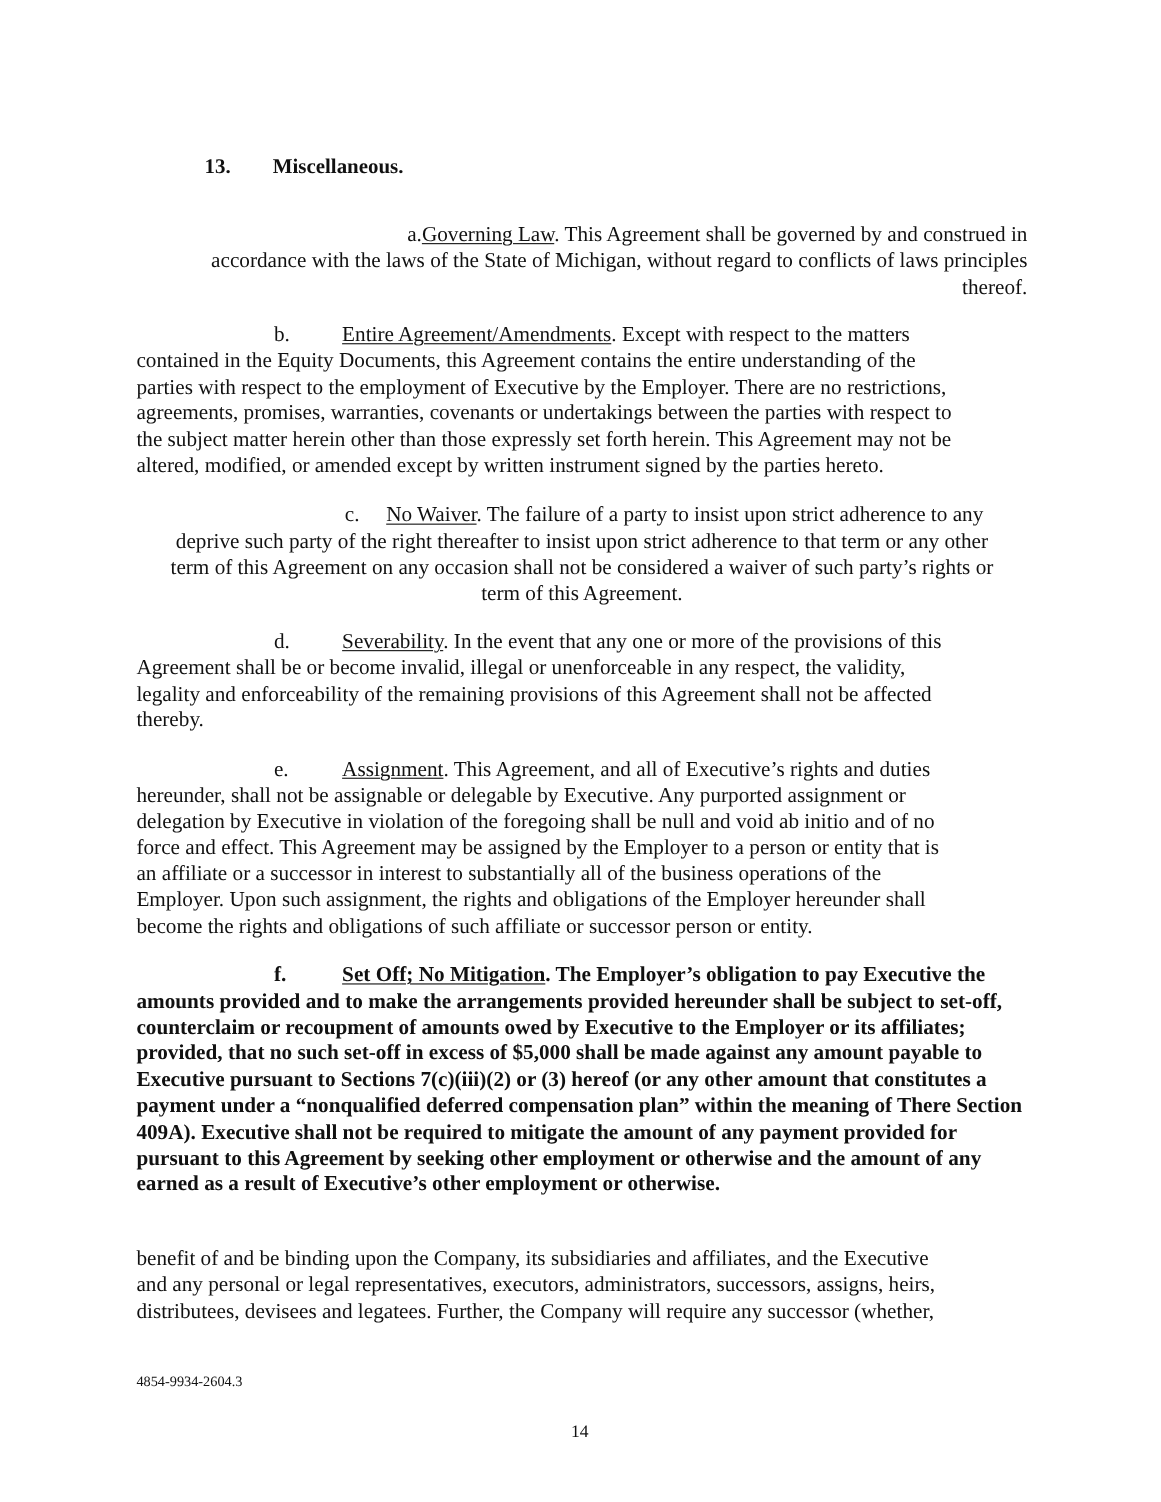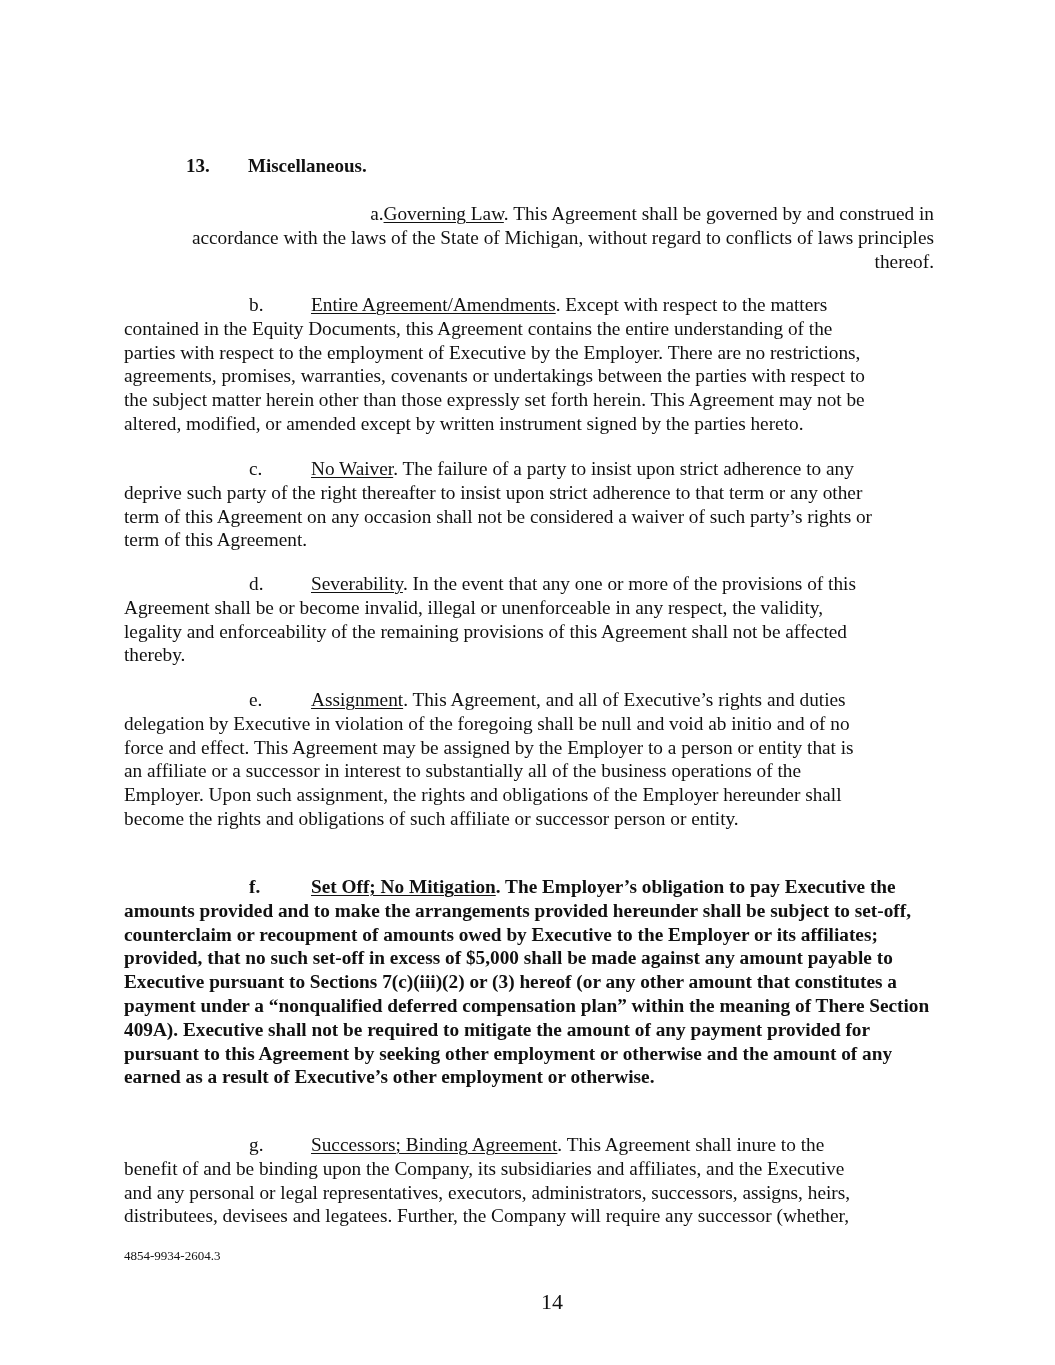--- a/index.html
+++ b/index.html
@@ -3,38 +3,38 @@
   <meta charset="utf-8">
   <style>
     html, body { margin: 0; padding: 0; background: #ffffff; }
     body {
       width: 1055px; height: 1365px; position: relative; overflow: hidden;
       font-family: "Liberation Serif", "DejaVu Serif", serif;
       color: #111111;
     }
     .page { position: absolute; left: 0; top: 0; width: 1055px; height: 1365px; }
     .heading {
-      position: absolute; top: 154px; left: 186px;
+      position: absolute; top: 140px; left: 186px;
       font-size: 19px; font-weight: bold; line-height: 24px;
       white-space: nowrap;
     }
     .heading .num { display: inline-block; width: 62px; }
     .para { position: absolute; left: 124px; width: 810px; font-size: 19.3px; }
     .line { height: 23.8px; line-height: 23.8px; white-space: nowrap; }
     .line.first { padding-left: 125px; }
     .line .letter { display: inline-block; width: 62px; }
     .u { text-decoration: underline; text-underline-offset: 2px; text-decoration-thickness: 1px; }
     .i { }
     .footer-id {
       position: absolute; left: 124px; top: 1249px;
       font-size: 13px; line-height: 14px;
     }
     .page-num {
-      position: absolute; left: 541px; top: 1291px;
-      font-size: 22px; line-height: 22px;
+      position: absolute; left: 519px; top: 1291px;
+      font-size: 16px; line-height: 22px;
     }
   </style>
 </head>
 <body>
 
 <div class="page">
 
   <div class="heading">
     <span class="num">13.</span><span>Miscellaneous.</span>
   </div>
@@ -47,57 +47,57 @@
 
   <div class="para" style="top:293px;">
     <div class="line first"><span class="letter">b.</span><span class="u">Entire Agreement/Amendments</span><span>.  Except with respect to the matters</span></div>
     <div class="line">contained in the Equity Documents, this Agreement contains the entire understanding of the</div>
     <div class="line">parties with respect to the employment of Executive by the Employer.  There are no restrictions,</div>
     <div class="line">agreements, promises, warranties, covenants or undertakings between the parties with respect to</div>
     <div class="line">the subject matter herein other than those expressly set forth herein.  This Agreement may not be</div>
     <div class="line">altered, modified, or amended except by written instrument signed by the parties hereto.</div>
   </div>
 
-  <div class="para" style="top:457px;">
+  <div class="para" style="top:457px;text-align:center;">
     <div class="line first"><span class="letter">c.</span><span class="u">No Waiver</span><span>.  The failure of a party to insist upon strict adherence to any</span></div>
     <div class="line">deprive such party of the right thereafter to insist upon strict adherence to that term or any other</div>
     <div class="line">term of this Agreement on any occasion shall not be considered a waiver of such party’s rights or</div>
     <div class="line">term of this Agreement.</div>
   </div>
 
   <div class="para" style="top:572px;">
     <div class="line first"><span class="letter">d.</span><span class="u">Severability</span><span>.  In the event that any one or more of the provisions of this</span></div>
     <div class="line">Agreement shall be or become invalid, illegal or unenforceable in any respect, the validity,</div>
     <div class="line">legality and enforceability of the remaining provisions of this Agreement shall not be affected</div>
     <div class="line">thereby.</div>
   </div>
 
   <div class="para" style="top:688px;">
     <div class="line first"><span class="letter">e.</span><span class="u">Assignment</span><span>.  This Agreement, and all of Executive’s rights and duties</span></div>
+    <div class="line">hereunder, shall not be assignable or delegable by Executive.  Any purported assignment or</div>
     <div class="line"><span>delegation by Executive in violation of the foregoing shall be null and void </span><span class="i">ab initio</span><span> and of no</span></div>
     <div class="line">force and effect.  This Agreement may be assigned by the Employer to a person or entity that is</div>
     <div class="line">an affiliate or a successor in interest to substantially all of the business operations of the</div>
     <div class="line">Employer.  Upon such assignment, the rights and obligations of the Employer hereunder shall</div>
     <div class="line">become the rights and obligations of such affiliate or successor person or entity.</div>
   </div>
 
   <div class="para" style="top:875px;font-weight:bold;">
     <div class="line first"><span class="letter">f.</span><span class="u">Set Off; No Mitigation</span><span>.  The Employer’s obligation to pay Executive the</span></div>
     <div class="line">amounts provided and to make the arrangements provided hereunder shall be subject to set-off,</div>
     <div class="line">counterclaim or recoupment of amounts owed by Executive to the Employer or its affiliates;</div>
     <div class="line">provided, that no such set-off in excess of $5,000 shall be made against any amount payable to</div>
     <div class="line">Executive pursuant to Sections 7(c)(iii)(2) or (3) hereof (or any other amount that constitutes a</div>
     <div class="line">payment under a “nonqualified deferred compensation plan” within the meaning of There Section</div>
     <div class="line">409A).  Executive shall not be required to mitigate the amount of any payment provided for</div>
     <div class="line">pursuant to this Agreement by seeking other employment or otherwise and the amount of any</div>
     <div class="line">earned as a result of Executive’s other employment or otherwise.</div>
   </div>
 
   <div class="para" style="top:1133px;">
-    <div class="line first"><span class="letter">g.</span><span class="u">Successors; Binding Agreement</span><span>.  This Agreement shall inure to the</span></div>
     <div class="line">benefit of and be binding upon the Company, its subsidiaries and affiliates, and the Executive</div>
     <div class="line">and any personal or legal representatives, executors, administrators, successors, assigns, heirs,</div>
     <div class="line">distributees, devisees and legatees.  Further, the Company will require any successor (whether,</div>
   </div>
 
   <div class="footer-id">4854-9934-2604.3</div>
   <div class="page-num">14</div>
 </div>
 
 </body></html>

